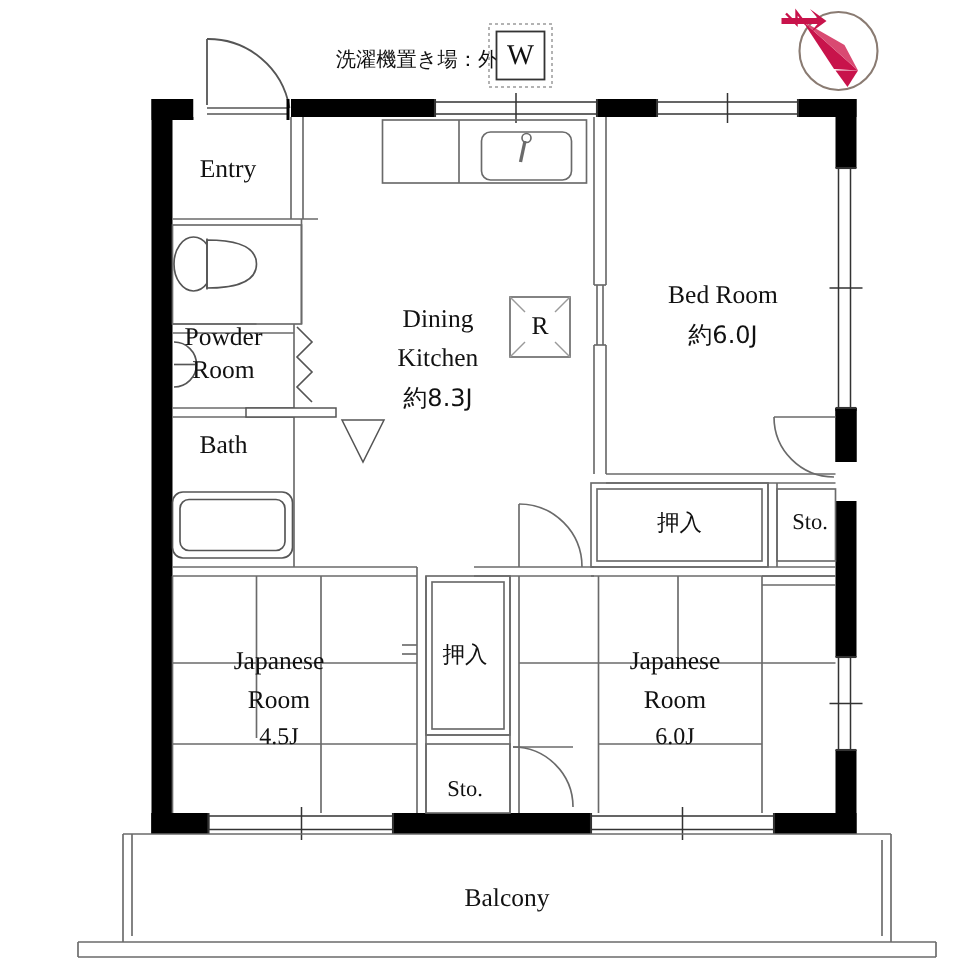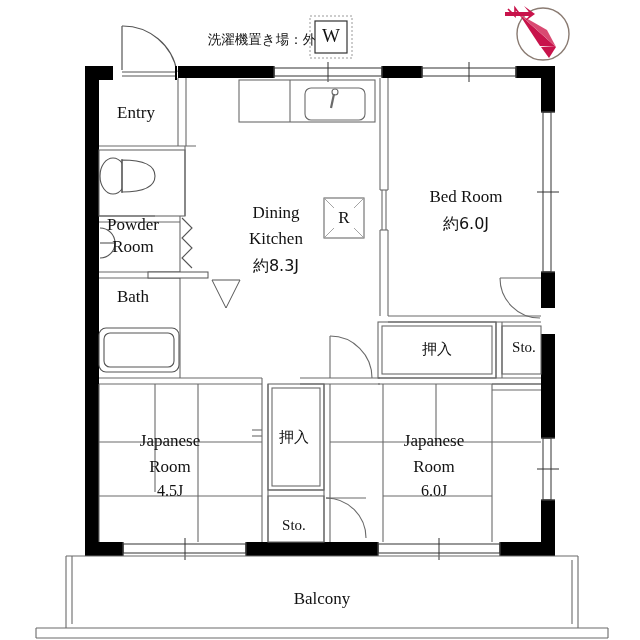--- a/index.html
+++ b/index.html
@@ -2,21 +2,21 @@
 <html><head>
 <meta charset="utf-8">
 <style>
   html,body{margin:0;padding:0;background:#ffffff;}
   body{
     width:640px;height:640px;overflow:hidden;
     font-family:"Liberation Serif", serif;
     color:#111;
     position:relative;
   }
-  #stage{position:absolute;left:0;top:0;width:540px;height:640px;}
+  #stage{position:absolute;left:16px;top:0;width:540px;height:640px;}
   svg{display:block;}
   .lbl{
     font-family:"Liberation Serif", serif;
     fill:#111;
     text-anchor:middle;
     dominant-baseline:middle;
   }
   .lbl-jp{font-family:"DejaVu Sans", sans-serif;}
   .room-name{font-size:17px;}
   .room-size{font-size:16px;}

